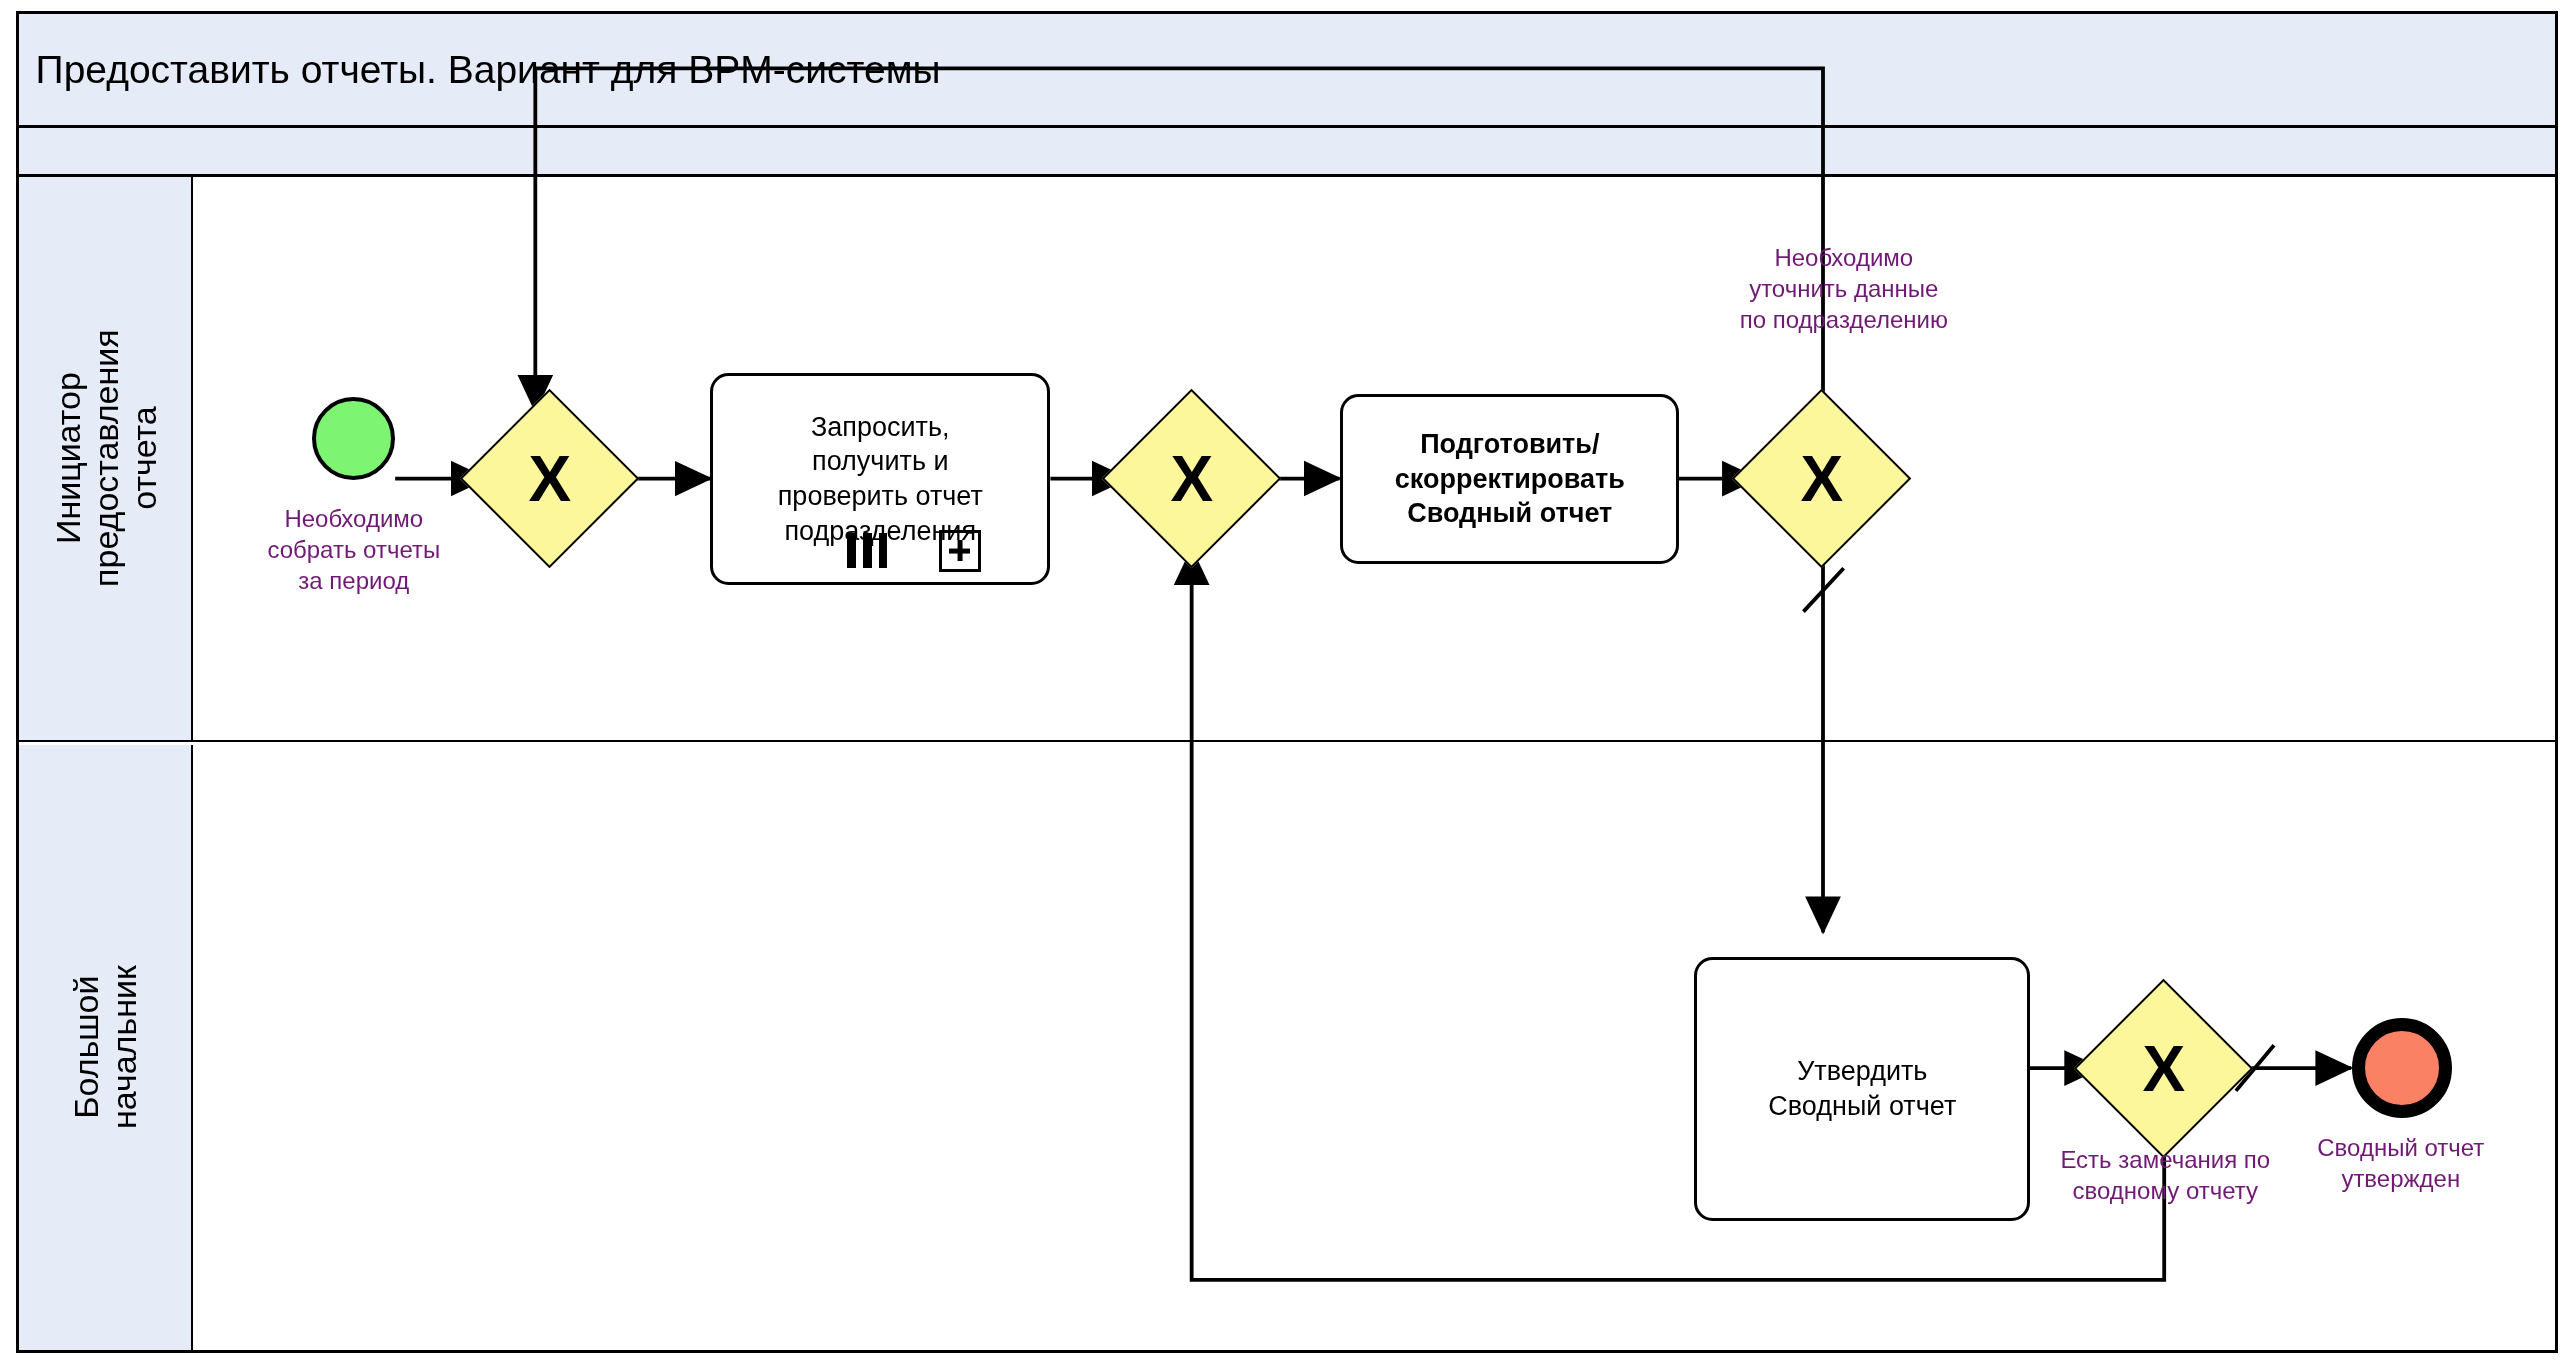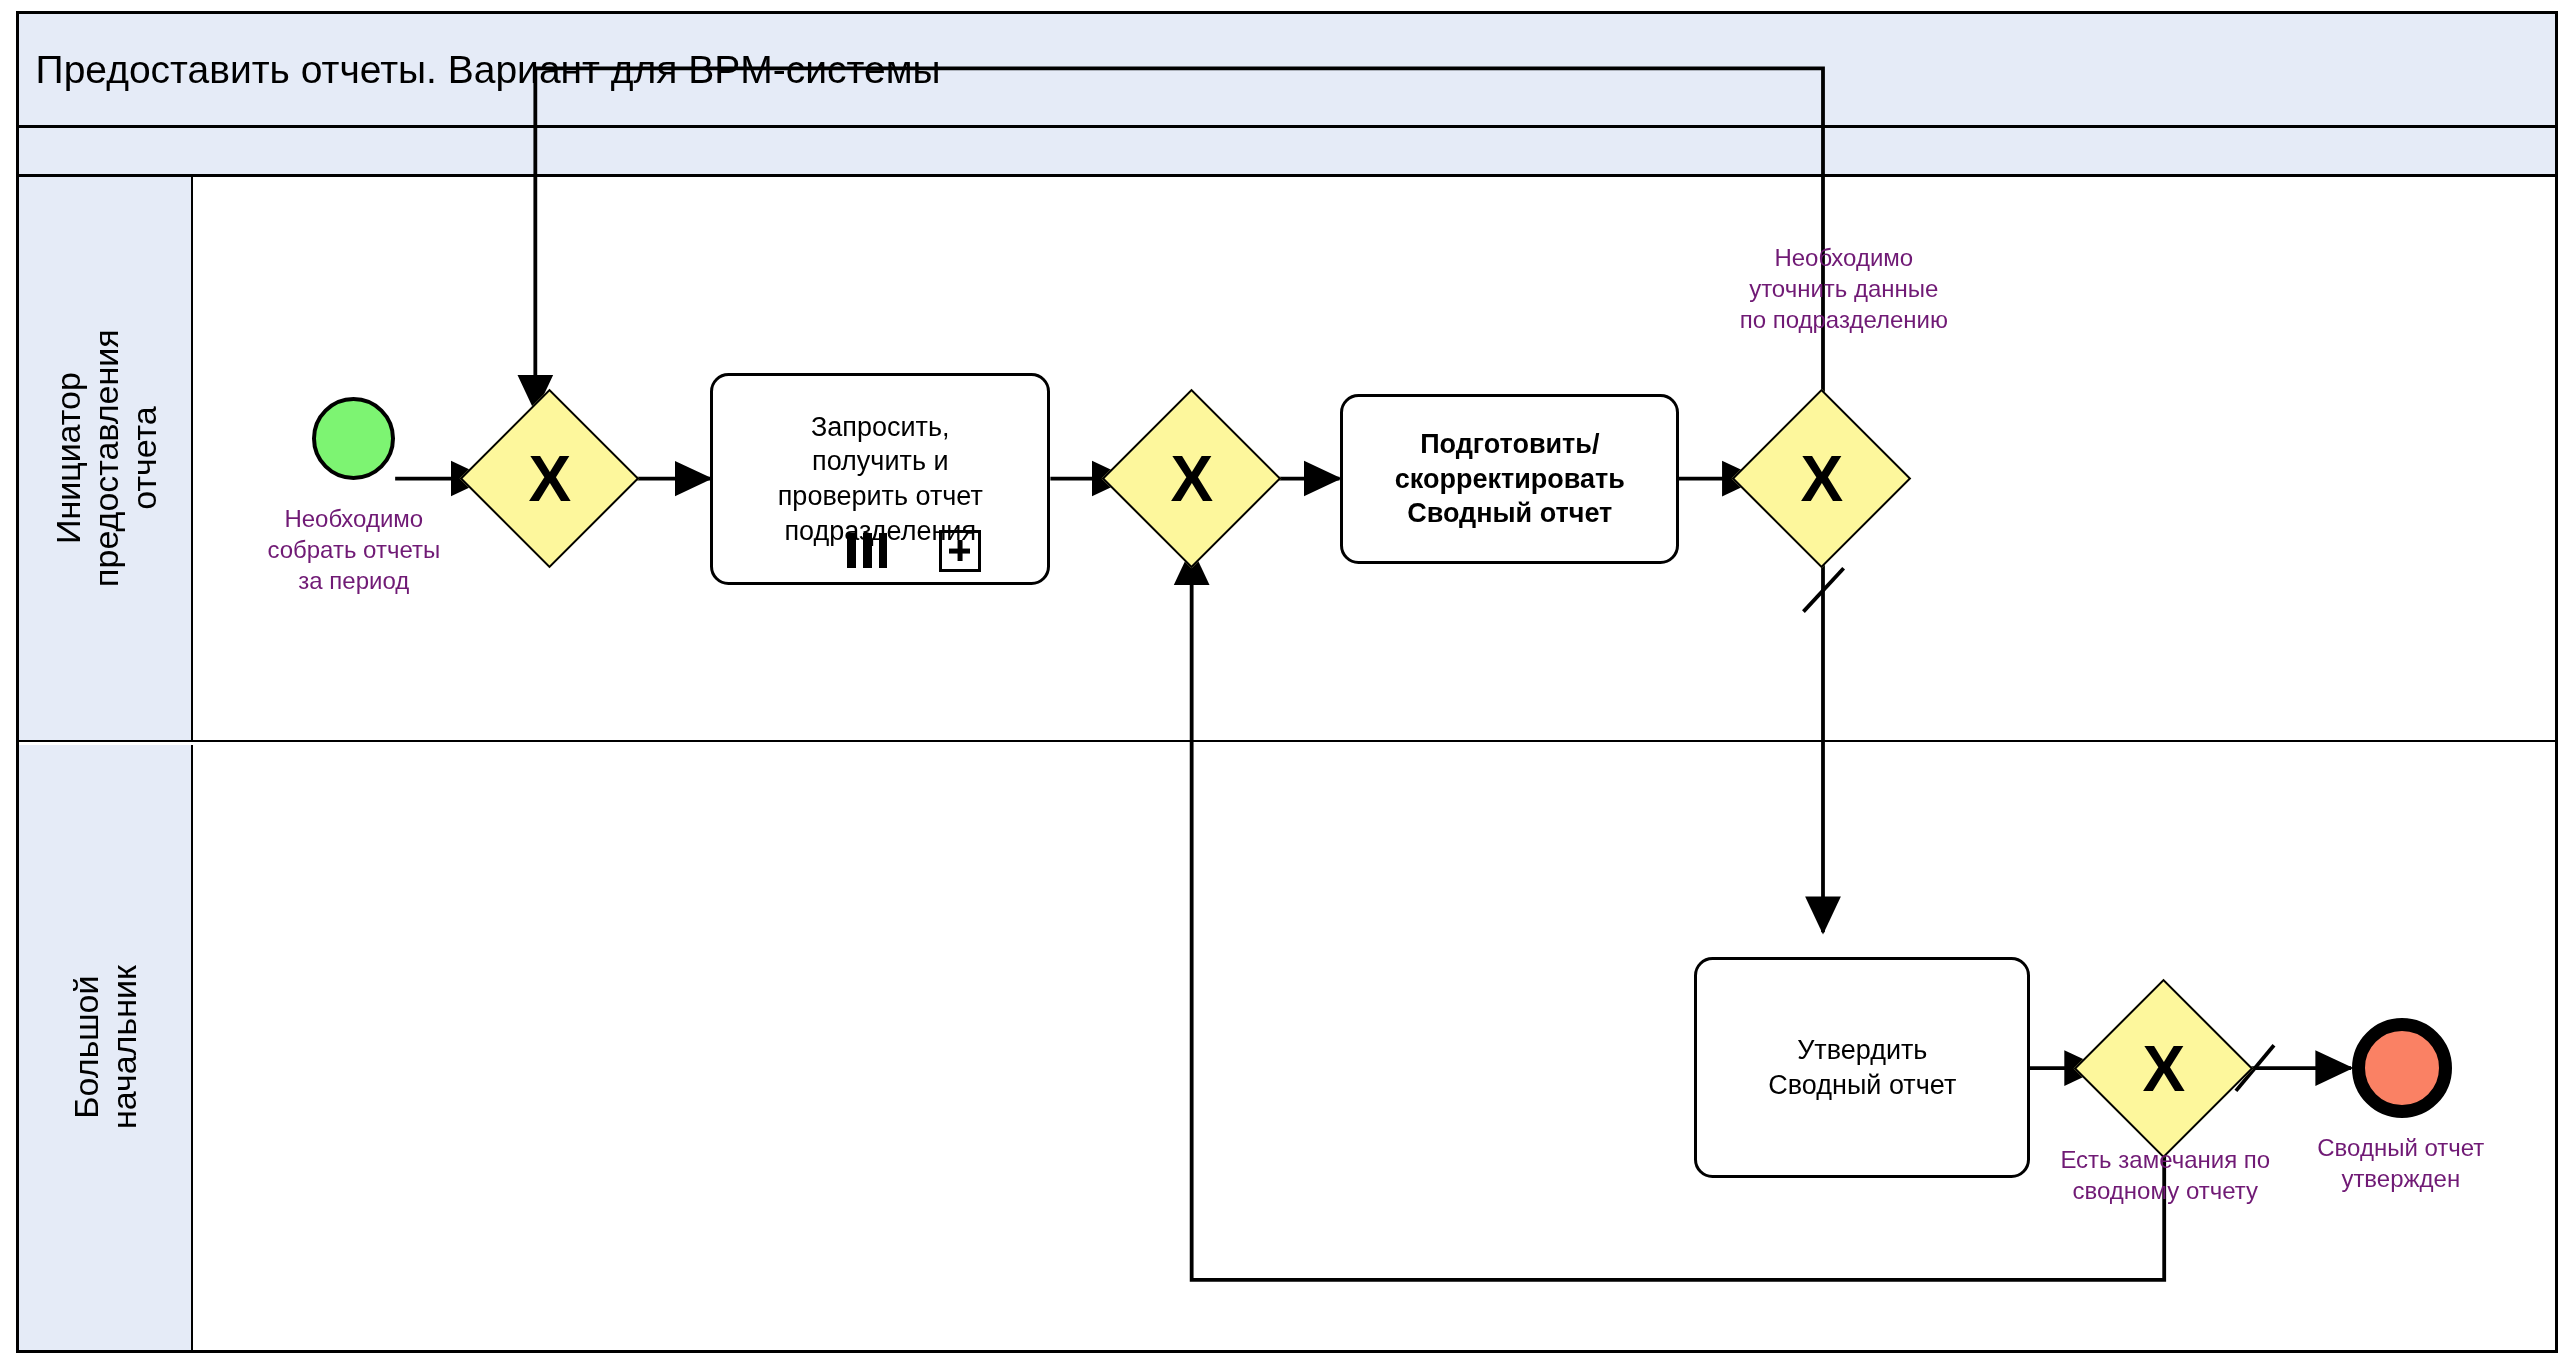--- a/index.html
+++ b/index.html
@@ -131,21 +131,21 @@
     </div>
 
     <div class="gw" style="left:1739px;top:401px;width:127px;height:127px;">
       <div class="diamond"></div>
       <div class="xmark">X</div>
     </div>
     <div class="cap" style="left:1656px;top:228px;width:337px;">Необходимо
 уточнить данные
 по подразделению</div>
 
-    <div class="node task" style="left:1675px;top:943px;width:336px;height:221px;justify-content:center;">
+    <div class="node task" style="left:1675px;top:943px;width:336px;height:264px;justify-content:center;">
       <div class="lbl" style="white-space:pre-line;">Утвердить
 Сводный отчет</div>
     </div>
 
     <div class="gw" style="left:2081px;top:991px;width:127px;height:127px;">
       <div class="diamond"></div>
       <div class="xmark">X</div>
     </div>
     <div class="cap" style="left:1961px;top:1130px;width:370px;">Есть замечания по
 сводному отчету</div>

